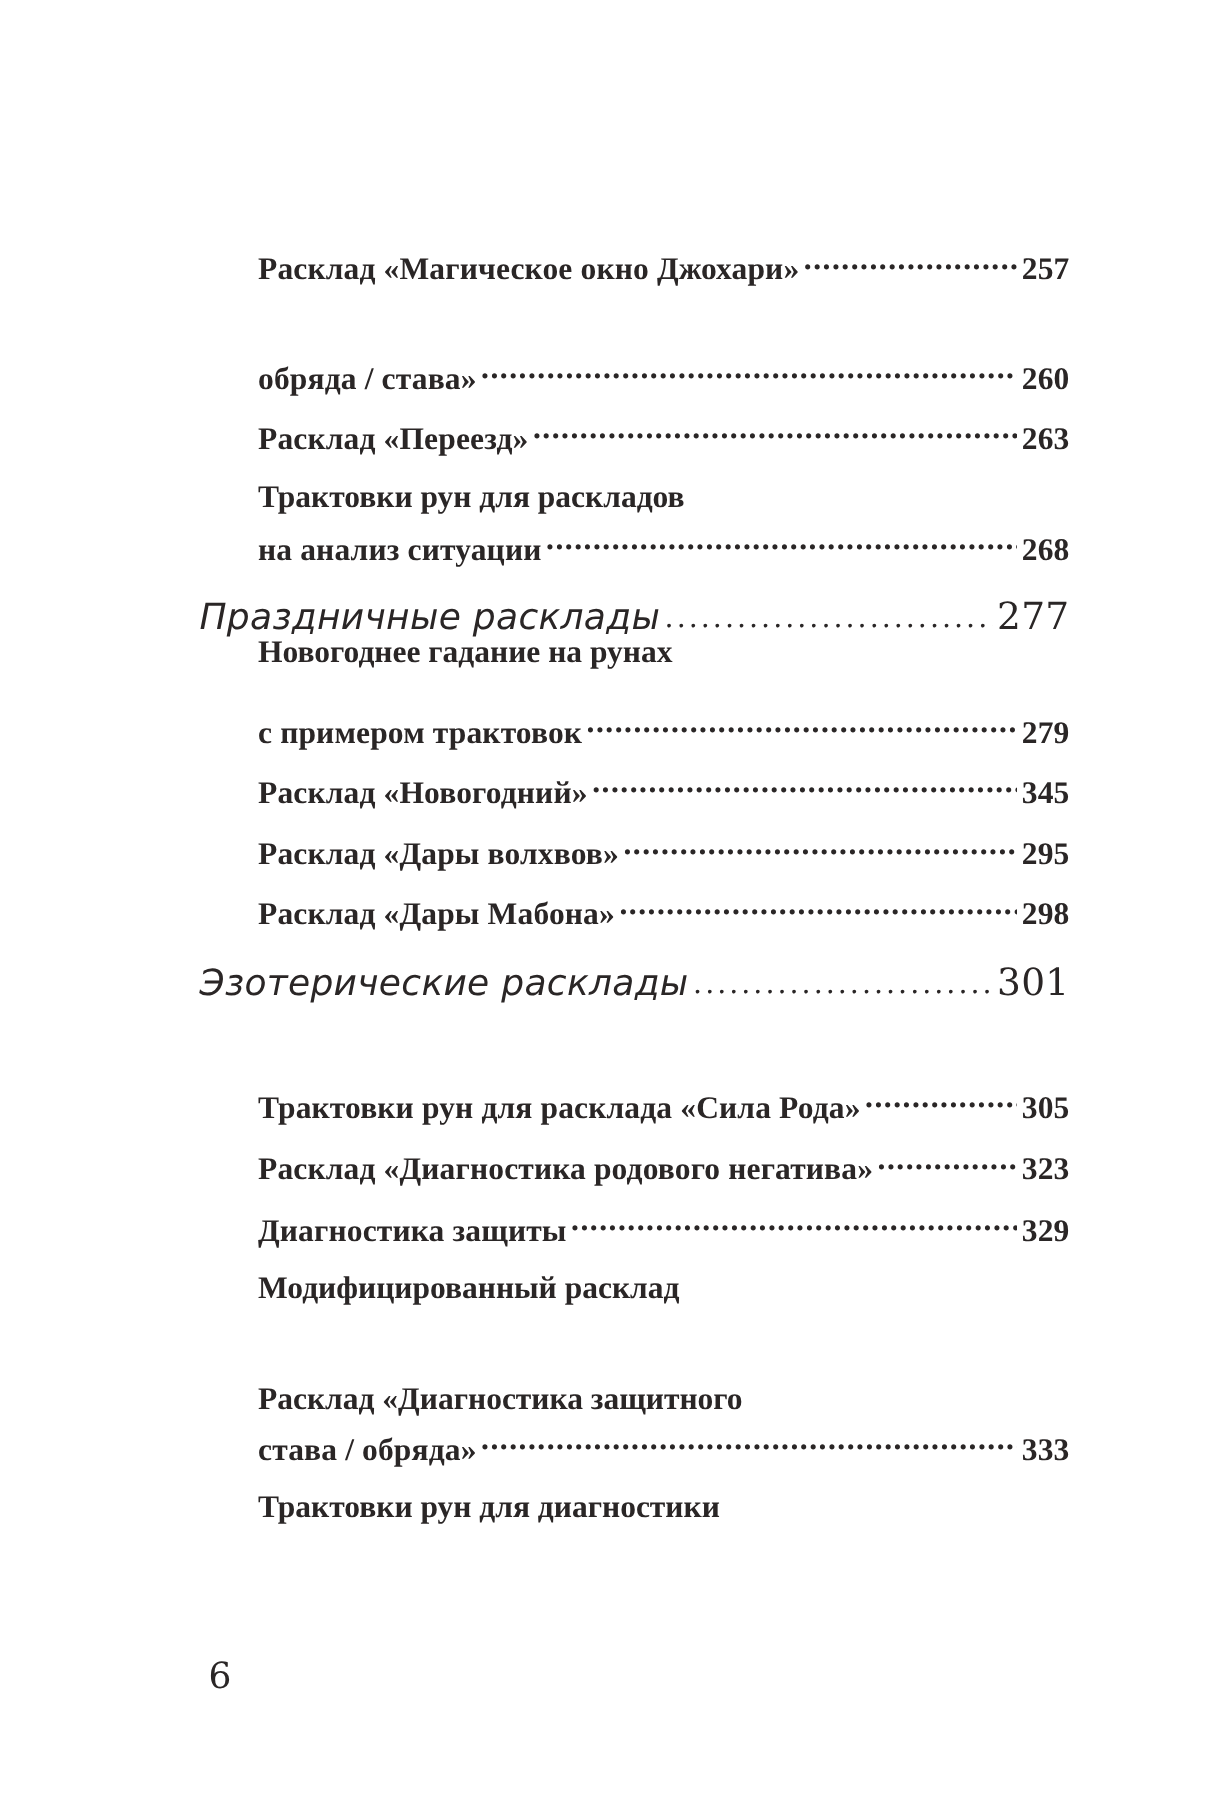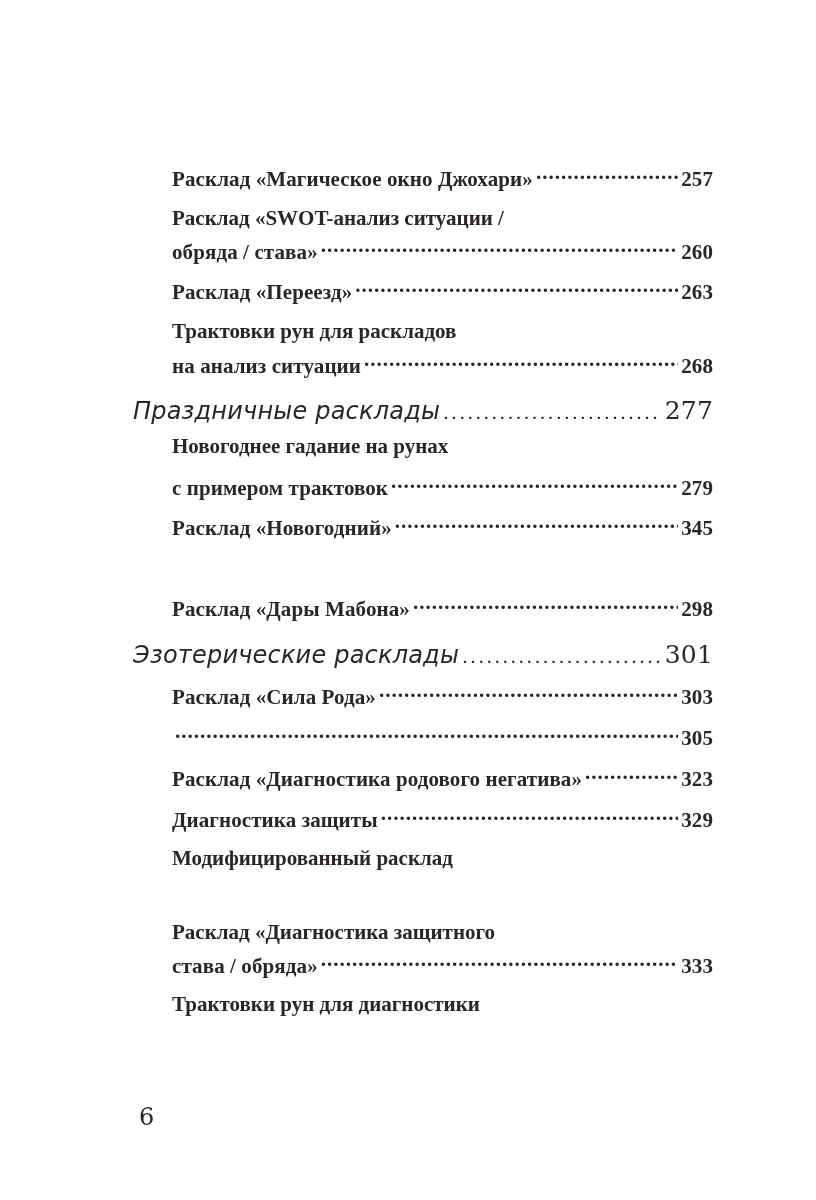--- a/index.html
+++ b/index.html
@@ -63,21 +63,20 @@
 <body>
 
 <div class="page">
 
   <div class="toc-line sub" style="top:145px">
     <span class="title">Расклад «Магическое окно Джохари»</span>
     <span class="dots"></span>
     <span class="page-num">257</span>
   </div>
 
-  <div class="line-only" style="top:186px">Расклад «SWOT-анализ ситуации /</div>
   <div class="toc-line sub" style="top:218px">
     <span class="title">обряда / става»</span>
     <span class="dots"></span>
     <span class="page-num">260</span>
   </div>
 
   <div class="toc-line sub" style="top:258px">
     <span class="title">Расклад «Переезд»</span>
     <span class="dots"></span>
     <span class="page-num">263</span>
@@ -89,53 +88,54 @@
     <span class="dots"></span>
     <span class="page-num">268</span>
   </div>
 
   <div class="toc-line sec" style="top:376px">
     <span class="title">Праздничные расклады</span>
     <span class="dots"></span>
     <span class="page-num">277</span>
   </div>
 
-  <div class="line-only" style="top:414px">Новогоднее гадание на рунах</div>
+  <div class="line-only" style="top:402px">Новогоднее гадание на рунах</div>
   <div class="toc-line sub" style="top:454px">
     <span class="title">с примером трактовок</span>
     <span class="dots"></span>
     <span class="page-num">279</span>
   </div>
 
   <div class="toc-line sub" style="top:494px">
     <span class="title">Расклад «Новогодний»</span>
     <span class="dots"></span>
     <span class="page-num">345</span>
   </div>
 
+  <div class="toc-line sub" style="top:535px">
+    <span class="title">Расклад «Дары волхвов»</span>
+    <span class="dots"></span>
+    <span class="page-num">295</span>
+  </div>
 
   <div class="toc-line sub" style="top:575px">
     <span class="title">Расклад «Дары Мабона»</span>
     <span class="dots"></span>
     <span class="page-num">298</span>
   </div>
 
   <div class="toc-line sec" style="top:620px">
     <span class="title">Эзотерические расклады</span>
     <span class="dots"></span>
     <span class="page-num">301</span>
   </div>
 
-  <div class="toc-line sub" style="top:663px">
-    <span class="title">Расклад «Сила Рода»</span>
-    <span class="dots"></span>
-    <span class="page-num">303</span>
-  </div>
 
   <div class="toc-line sub" style="top:704px">
+    <span class="title">Трактовки рун для расклада «Сила Рода»</span>
     <span class="dots"></span>
     <span class="page-num">305</span>
   </div>
 
   <div class="toc-line sub" style="top:745px">
     <span class="title">Расклад «Диагностика родового негатива»</span>
     <span class="dots"></span>
     <span class="page-num">323</span>
   </div>
 

